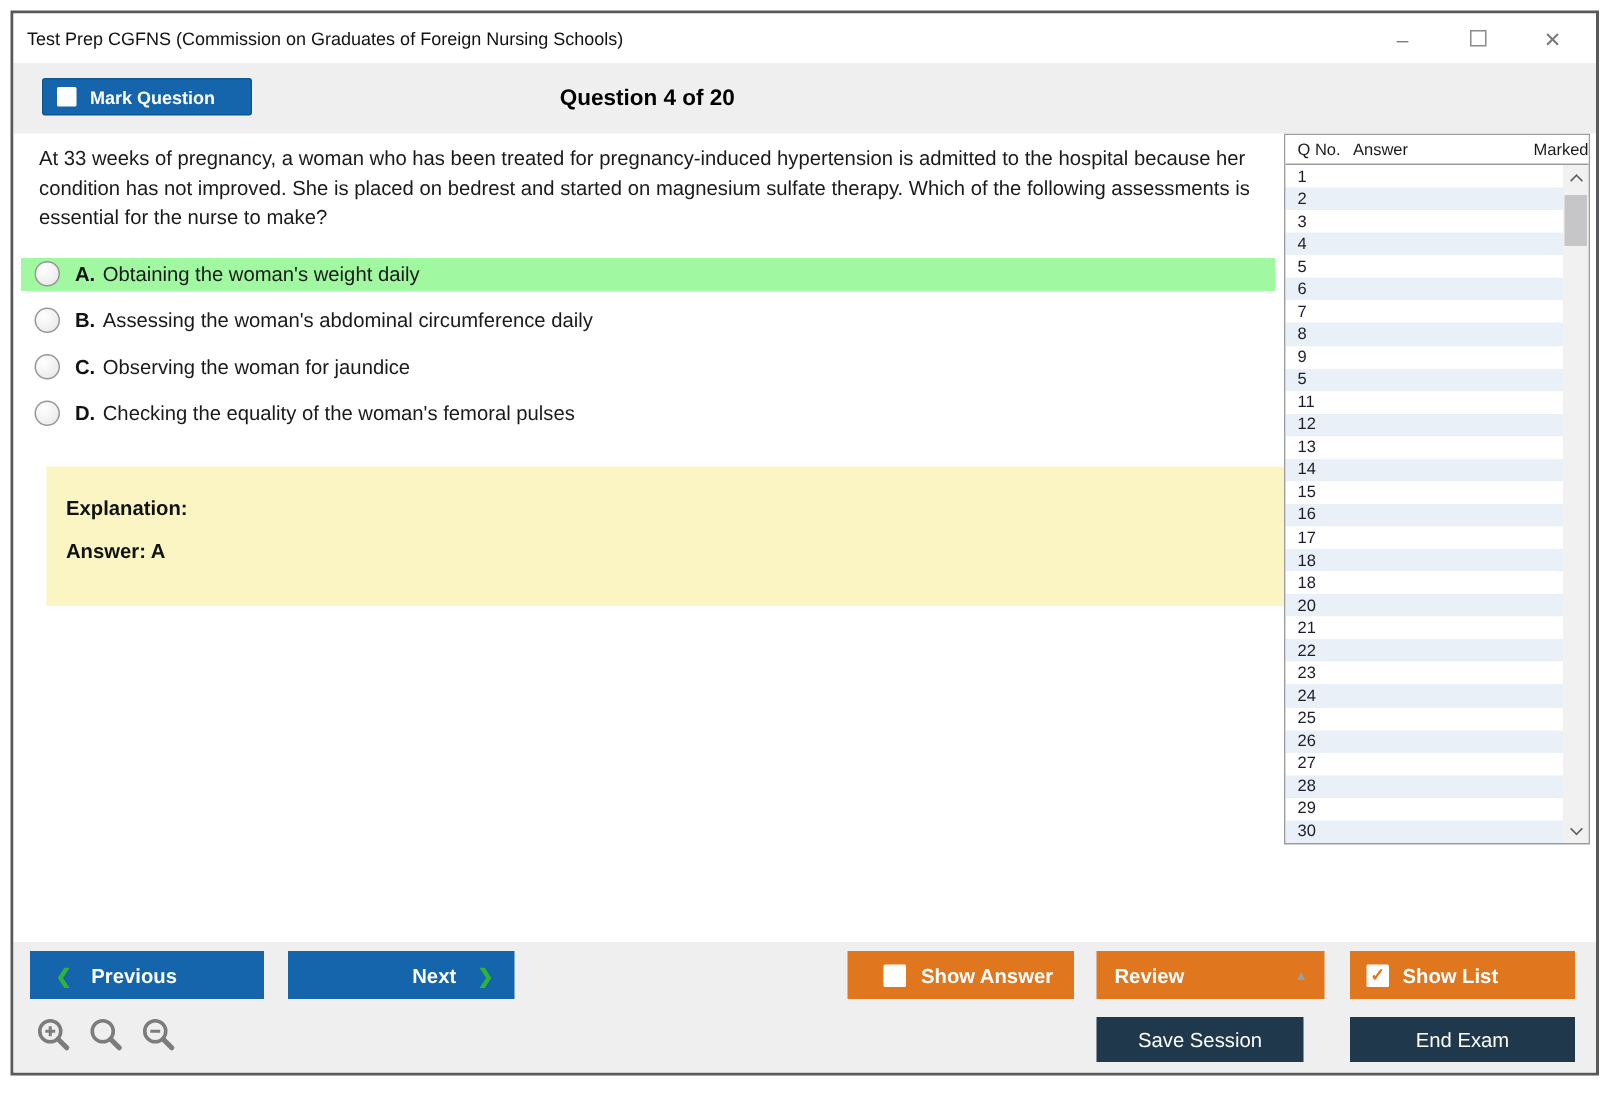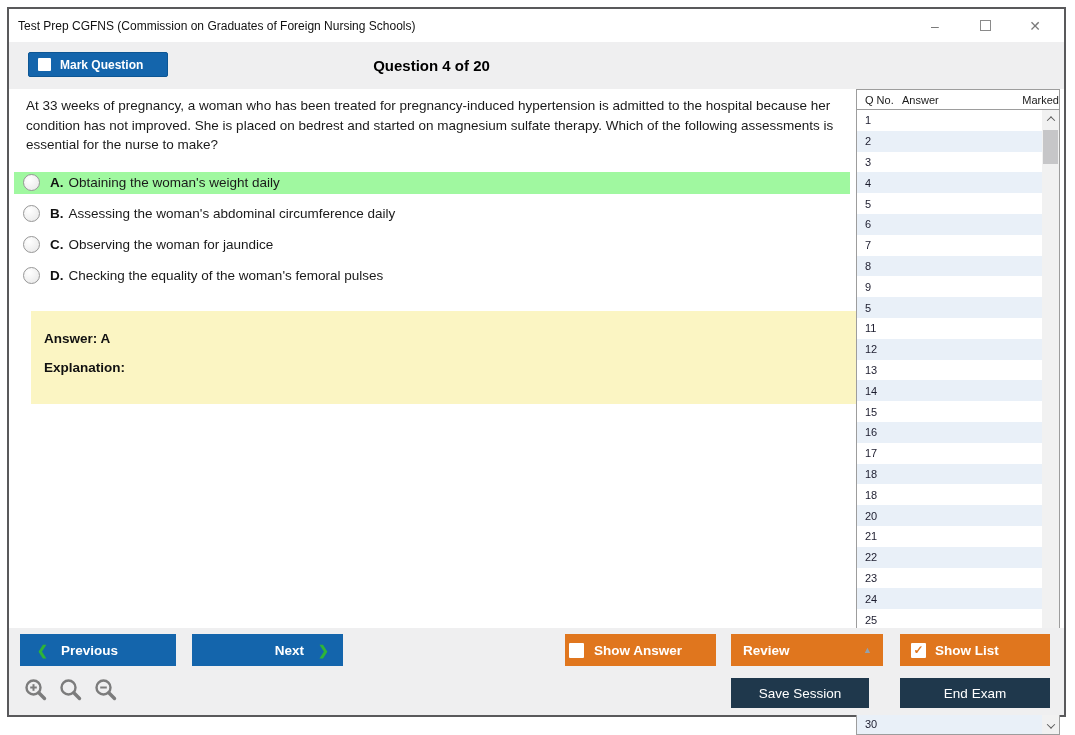--- a/index.html
+++ b/index.html
@@ -40,21 +40,21 @@
            margin-right:10px; flex:0 0 auto; }
   .opt-letter { font-weight:bold; font-size:13.5px; color:#111; margin-right:5px; }
   .opt-text { font-size:13.5px; color:#1a1a1a; }
 
   .answer-panel { margin-top:24px; margin-left:11px; width:825px; height:93px;
                   background:var(--yellow,#fbf5c3); padding:20px 0 0 13px; }
   .answer-panel .line { font-size:13.5px; font-weight:bold; color:#111; }
   .answer-panel .line + .line { margin-top:14px; }
 
   
-  .sidebar { width:204px; margin-right:4px; height:646px; border:1px solid #9d9d9d; background:#fff;
+  .sidebar { width:204px; margin-right:4px; height:474px; border:1px solid #9d9d9d; background:#fff;
              display:flex; flex-direction:column; font-size:11px; }
   .qlist-header { height:20px; display:flex; align-items:center; border-bottom:1px solid #9d9d9d;
                   color:#1a1a1a; background:#fff; flex:0 0 auto; }
   .qlist-header .h1 { width:45px; padding-left:8px; }
   .qlist-header .h2 { width:75px; text-align:left; }
   .qlist-header .h3 { flex:1; text-align:right; }
   .qlist-wrap { position:relative; flex:1; overflow:hidden; }
   .qlist-rows { position:absolute; left:0; top:0; right:17px; bottom:0; display:flex; flex-direction:column; }
   .qrow { flex:1; display:flex; align-items:center; background:#fff; cursor:pointer; }
   .qrow:nth-child(even) { background:var(--rowalt,#e9f0f8); }
@@ -74,21 +74,21 @@
   .footer { position:absolute; left:0; right:0; bottom:0; height:87px; background:var(--chrome,#efeff0); }
   .btn { position:absolute; display:flex; align-items:center; color:#fff; cursor:pointer; border:none; }
   .btn-blue { background:var(--blue,#1465ac); font-weight:bold; font-size:13.5px; }
   .btn-orange { background:var(--orange,#e0761e); font-weight:600; font-size:13.5px; }
   .btn-navy { background:var(--navy,#1f384c); font-size:13.5px; justify-content:center; }
 
   .btn-prev { left:11px; top:6px; width:156px; height:32px; padding-left:17px; gap:13px; }
   .btn-next { left:183px; top:6px; width:151px; height:32px; justify-content:flex-end; padding-right:14px; gap:14px; }
   .chevron-green { color:var(--chevgreen,#2eb437); font-size:13px; font-weight:bold; }
 
-  .btn-show-answer { left:556px; top:6px; width:151px; height:32px; padding-left:4px; gap:10px; }
+  .btn-show-answer { left:556px; top:6px; width:151px; height:32px; padding-left:24px; gap:10px; }
   .btn-review { left:722px; top:6px; width:152px; height:32px; padding-left:12px; }
   .review-arrow { margin-left:auto; margin-right:11px; color:#93a1ad; font-size:9px; }
   .btn-show-list { left:891px; top:6px; width:150px; height:32px; padding-left:11px; gap:9px; }
   .cb-white { width:15px; height:15px; background:#fff; border-radius:1px; flex:0 0 auto;
               display:flex; align-items:center; justify-content:center; }
   .cb-check { color:var(--orange,#e0761e); font-size:12px; font-weight:bold; line-height:1; }
 
   .btn-save { left:722px; top:50px; width:138px; height:30px; }
   .btn-end { left:891px; top:50px; width:150px; height:30px;text-align:center; }
 
@@ -144,22 +144,22 @@
           <span class="opt-text">Observing the woman for jaundice</span>
         </div>
         <div class="option">
           <span class="radio"></span>
           <span class="opt-letter">D.</span>
           <span class="opt-text">Checking the equality of the woman's femoral pulses</span>
         </div>
       </div>
 
       <div class="answer-panel">
+        <div class="line">Explanation:</div>
         <div class="line">Answer: A</div>
-        <div class="line">Explanation:</div>
       </div>
     </div>
 
     <div class="sidebar">
       <div class="qlist-header">
         <span class="h1">Q No.</span>
         <span class="h2">Answer</span>
         <span class="h3">Marked</span>
       </div>
       <div class="qlist-wrap">

